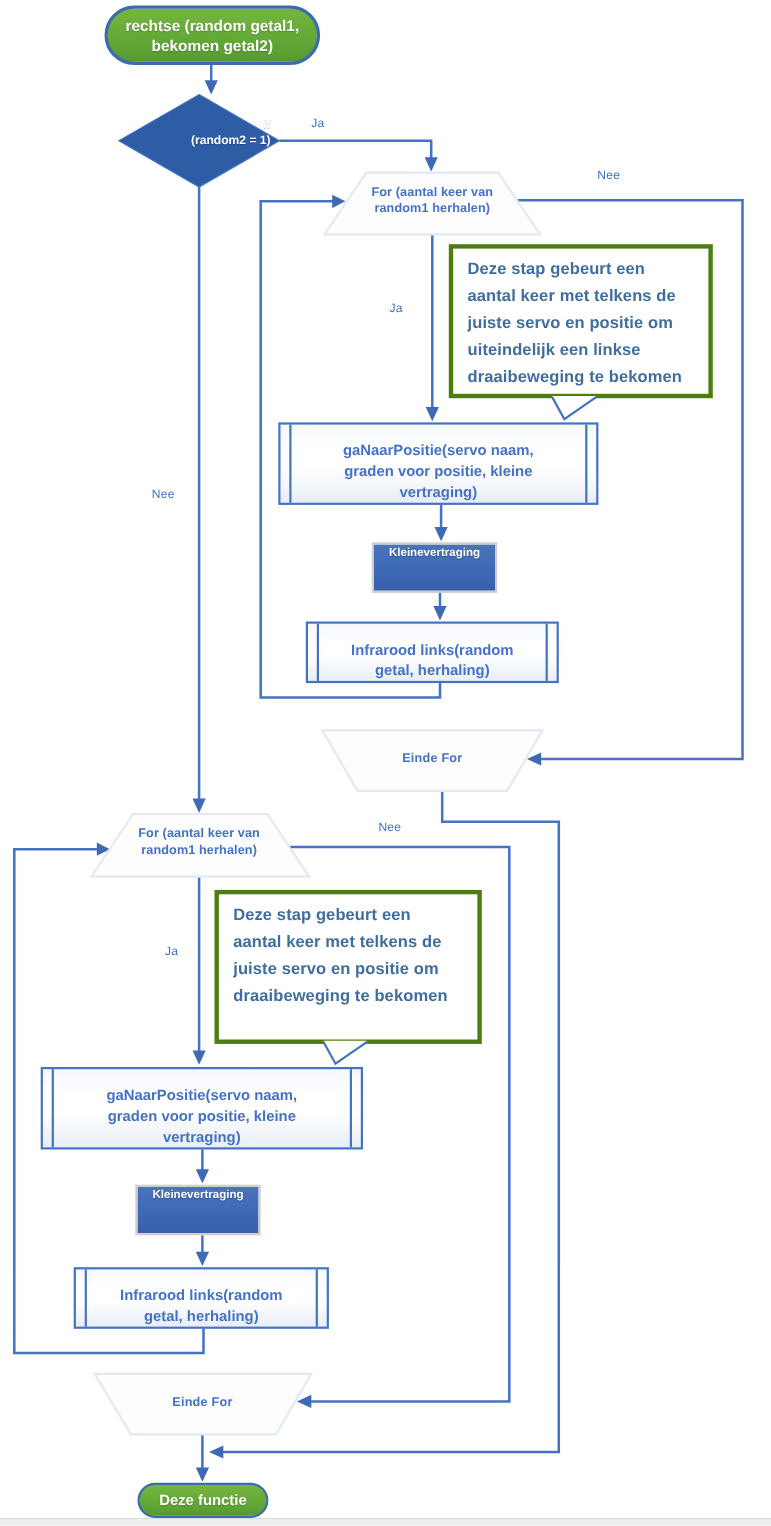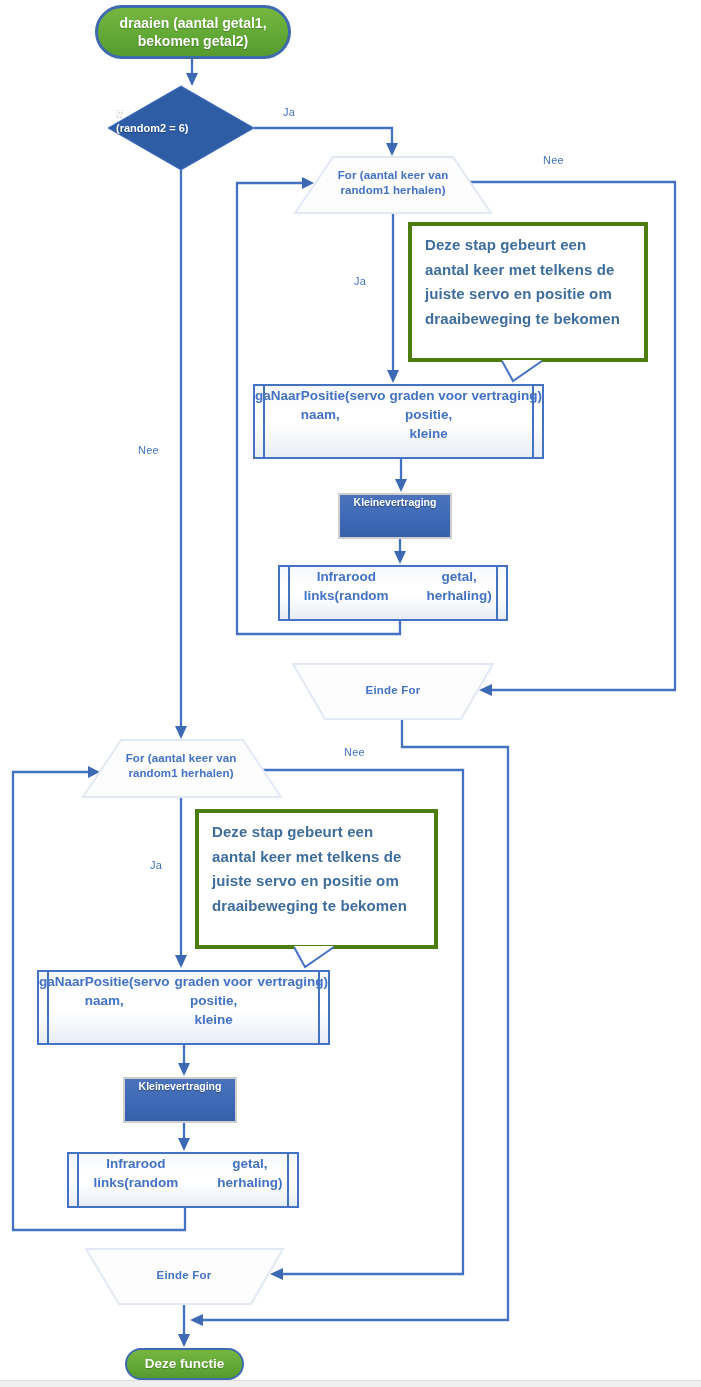--- a/index.html
+++ b/index.html
@@ -25,28 +25,28 @@
   .stadium{
     position:absolute;box-sizing:border-box;border:3px solid #3E6BAE;border-radius:28px;
     background:linear-gradient(180deg,#76B640 0%,#63A936 55%,#569A30 100%);
     color:#ffffff;font-weight:700;text-align:center;
     text-shadow:0 1px 1px rgba(30,60,20,.35);
     display:flex;flex-direction:column;justify-content:center;
   }
   .start{left:95px;top:5px;width:196px;height:54px;font-size:14px;line-height:18px;}
   .endnode{left:125px;top:1348px;width:119px;height:32px;font-size:13.5px;line-height:14px;border-width:2.5px;border-radius:16px;}
   .diamond-text{
-    position:absolute;left:116px;top:106px;width:130px;color:#ffffff;text-align:left;
+    position:absolute;left:116px;top:106px;width:130px;color:#ffffff;text-align:right;
     font-size:11px;line-height:14.5px;font-weight:700;text-shadow:0 1px 1px rgba(0,0,30,.3);
   }
   .proc{
     position:absolute;box-sizing:border-box;border:2px solid #4472C4;
     background:linear-gradient(180deg,#F5F8FC 0%,#FFFFFF 35%,#FFFFFF 55%,#E8EDF6 100%);
     color:#4472C4;font-weight:700;text-align:center;
-    display:flex;justify-content:flex-end;
+    display:flex;flex-direction:column;justify-content:flex-end;
   }
   .proc::before,.proc::after{
     content:"";position:absolute;top:0;bottom:0;width:0;border-left:2px solid #4472C4;
   }
   .proc::before{left:8px;}
   .proc::after{right:8px;}
   .gonaar1{left:253px;top:384px;width:291px;height:75px;font-size:13.5px;line-height:19px;}
   .gonaar2{left:37px;top:970px;width:293px;height:75px;font-size:13.5px;line-height:19px;}
   .infra1{left:278px;top:565px;width:230px;height:56px;font-size:13.5px;line-height:19px;}
   .infra2{left:67px;top:1152px;width:232px;height:56px;font-size:13.5px;line-height:19px;}
@@ -118,45 +118,46 @@
 
     <polygon class="trap" points="333,157 453,157 491,213 295,213"></polygon>
     <polygon class="trap" points="293,664 493,664 461,719 325,719"></polygon>
     <polygon class="trap" points="121,740 243,740 281,797 83,797"></polygon>
     <polygon class="trap" points="86,1249 283,1249 251,1304 119,1304"></polygon>
 
     <polygon class="diamond" points="181,86 254,128 181,170 108,128"></polygon>
   </svg>
 
   <div class="stadium start">
-    <div>draaien (aantal getal1,</div>
+    <div>rechtse (random getal1,</div>
     <div>bekomen getal2)</div>
   </div>
 
   <div class="diamond-text">
     <div>if</div>
-    <div>(random2 = 6)</div>
+    <div>(random2 = 1)</div>
   </div>
 
   <div class="lbl" style="left:283px;top:106px;">Ja</div>
   <div class="lbl" style="left:543px;top:154px;">Nee</div>
   <div class="lbl" style="left:354px;top:275px;">Ja</div>
   <div class="lbl" style="left:138px;top:444px;">Nee</div>
   <div class="lbl" style="left:344px;top:746px;">Nee</div>
   <div class="lbl" style="left:150px;top:859px;">Ja</div>
 
   <div class="trap-text" style="left:313px;top:168px;">
     <div>For (aantal keer van</div>
     <div>random1 herhalen)</div>
   </div>
 
   <div class="callout callout1">
     <div>Deze stap gebeurt een</div>
     <div>aantal keer met telkens de</div>
     <div>juiste servo en positie om</div>
+    <div>uiteindelijk een linkse</div>
     <div>draaibeweging te bekomen</div>
   </div>
   <svg class="abs tail tail-1" viewBox="0 0 42 23">
     <polygon points="1,0 41,0 12,21" fill="#ffffff"></polygon>
     <polyline points="41,1 12,21 1,1" fill="none" stroke="#4472C4" stroke-width="2"></polyline>
   </svg>
 
   <div class="proc gonaar1">
     <div>gaNaarPositie(servo naam,</div>
     <div>graden voor positie, kleine</div>

